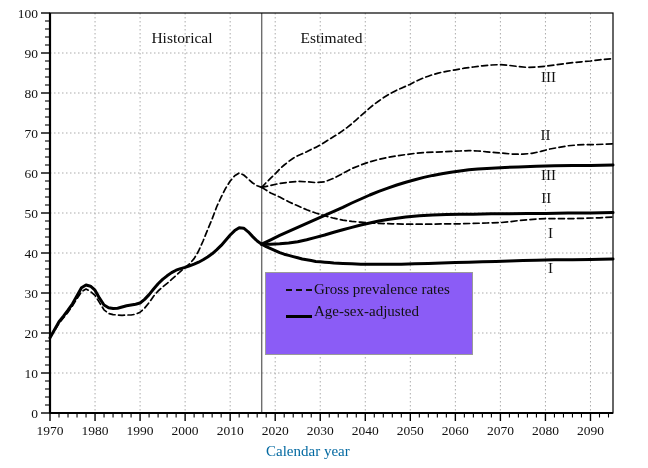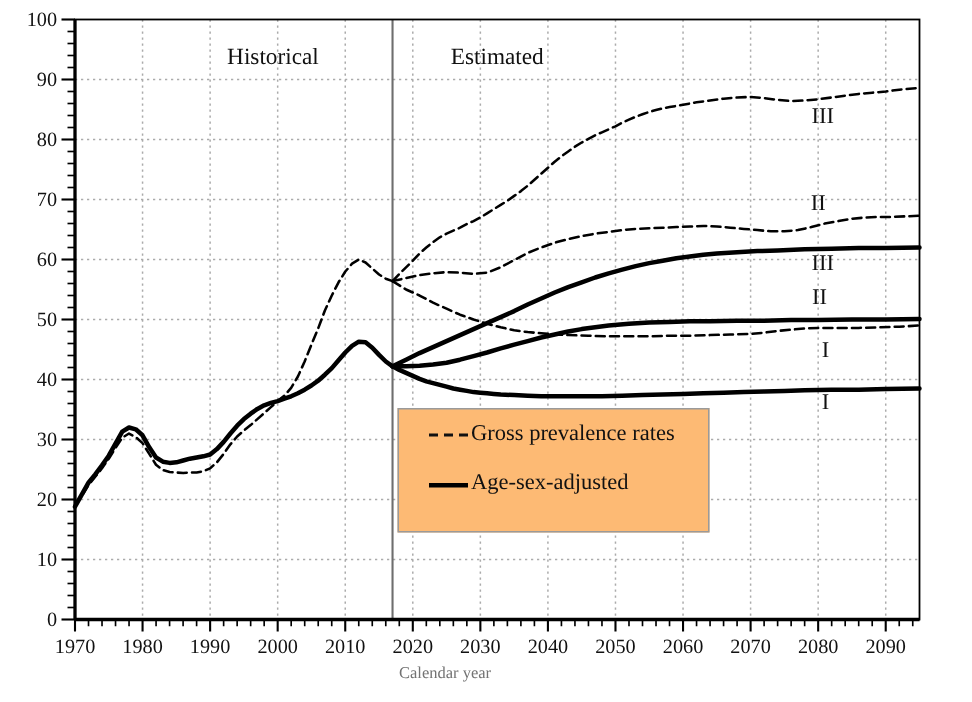--- a/index.html
+++ b/index.html
@@ -6,35 +6,35 @@
   #figure{
     position:relative;
     width:648px;height:468px;
     background:#ffffff;
     font-family:"Liberation Serif","DejaVu Serif",serif;
     overflow:hidden;
   }
   #chart-svg{position:absolute;left:0;top:0;}
   .axis-title{
     position:absolute;
-    font-size:11px;color:#737373;
+    font-size:15px;color:#0369a1;
     white-space:nowrap;
   }
   #legend{
     position:absolute;
     left:265px;top:272px;
     width:208px;height:83px;
-    background:#fdba74;
+    background:#8b5cf6;
     border:1px solid #9a9a9a;
     box-sizing:border-box;
     padding:7px 24px 6px 20px;
     font-size:15px;color:#111;
   }
   .legend-row{display:flex;align-items:center;}
-  .legend-row.second{margin-top:13px;align-items:flex-start;}
+  .legend-row.second{margin-top:2px;align-items:center;}
   .swatch{flex:0 0 auto;width:26px;margin-right:2px;}
   .swatch.dashed{border-top:2px dashed #111;height:0;}
   .swatch.solid{border-top:3px solid #000;height:0;}
   .legend-row.second .swatch{margin-top:9px;}
   .legend-label{line-height:1.32;white-space:nowrap;}
 </style>
 </head>
 <body>
 
 <div id="figure">

